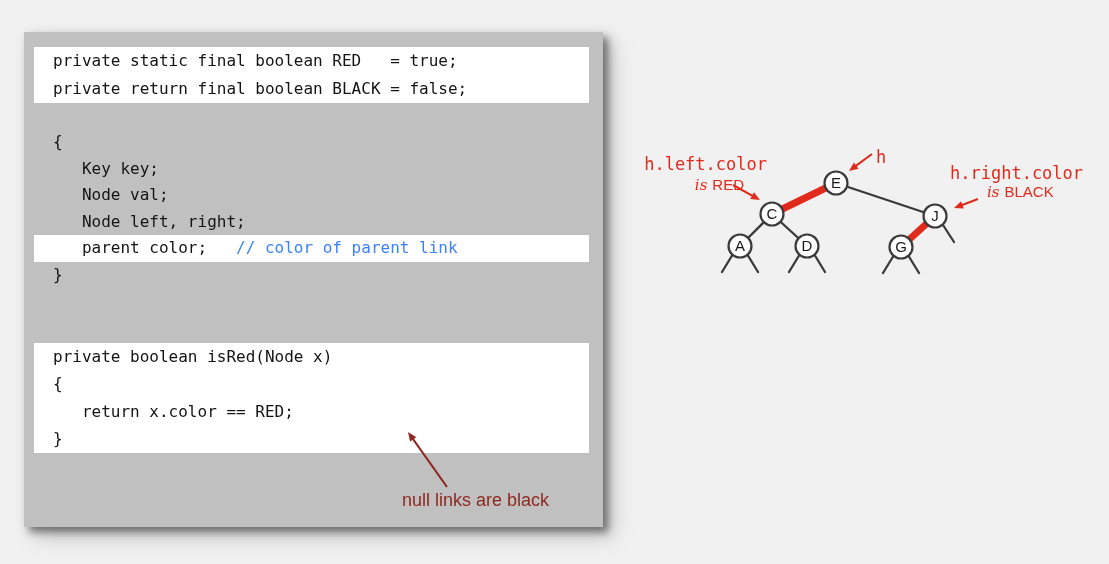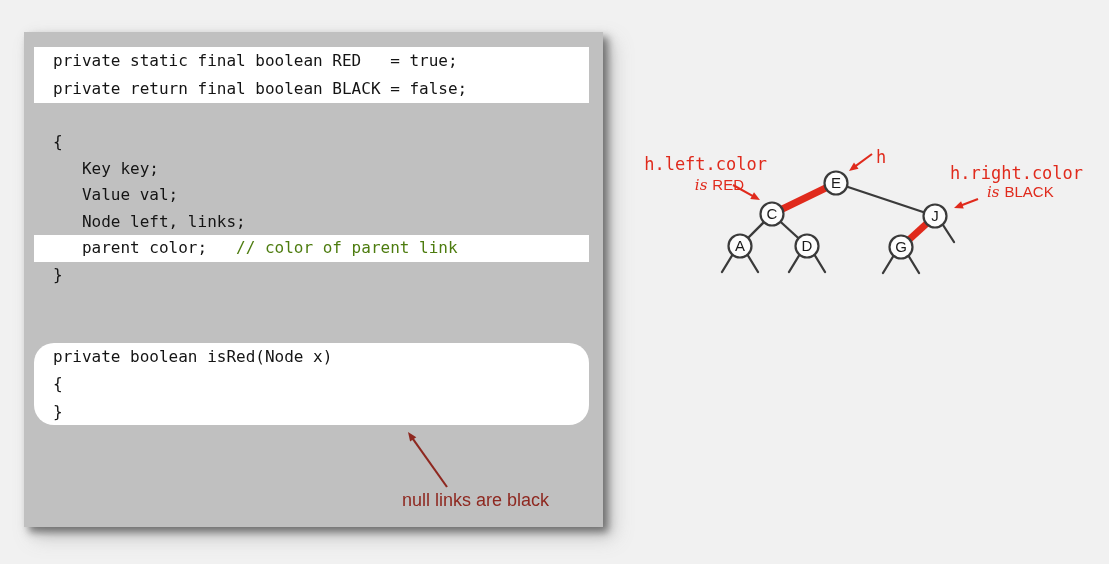--- a/index.html
+++ b/index.html
@@ -13,24 +13,24 @@
     box-shadow: 5px 5px 8px rgba(70,70,70,0.70), 10px 10px 18px rgba(120,120,120,0.35);
   }
   .code-block {
     position:absolute; left:10px; width:555px;
     font-family:"DejaVu Sans Mono", monospace;
     font-size:16px; color:#141414;
   }
   .code-block.white { background:#ffffff; }
   .block-0 { top:15px;  line-height:28px;   }
   .block-1 { top:97px;  line-height:26.6px; }
-  .block-2 { top:311px; line-height:27.4px;border-radius:20px; }
+  .block-2 { top:311px; line-height:27.4px; }
   .code-line { white-space:pre; padding-left:19px; }
   .code-line.hl { background:#ffffff; }
-  .code-comment { color:#4d7c0f; }
+  .code-comment { color:#3b82f6; }
 
   #graphics { position:absolute; left:0; top:0; z-index:5; pointer-events:none; }
   .ann-code  { font-family:"DejaVu Sans Mono", monospace; font-size:17px; }
   .ann-is    { font-family:"DejaVu Serif", serif; font-style:italic; font-size:15px; }
   .ann-rest  { font-family:"Liberation Sans", sans-serif; font-size:15px; }
   .null-ann  { font-family:"Liberation Sans", sans-serif; font-size:18px; }
   .node-label{ font-family:"Liberation Sans", sans-serif; font-size:15px; fill:#1a1a1a; }
 </style>
 </head>
 <body>
@@ -38,28 +38,29 @@
 <div id="page">
 
   <div id="code-panel">
       <div class="code-block block-0 white">
         <div class="code-line"><span class="code-text">private static final boolean RED   = true;</span></div>
         <div class="code-line"><span class="code-text">private return final boolean BLACK = false;</span></div>
       </div>
       <div class="code-block block-1">
         <div class="code-line"><span class="code-text">{</span></div>
         <div class="code-line"><span class="code-text">   Key key;</span></div>
-        <div class="code-line"><span class="code-text">   Value val;</span></div>
-        <div class="code-line"><span class="code-text">   Node left, links;</span></div>
+        <div class="code-line"><span class="code-text">   Node val;</span></div>
+        <div class="code-line"><span class="code-text">   Node left, right;</span></div>
         <div class="code-line hl"><span class="code-text">   parent color;</span><span class="code-comment">   // color of parent link</span></div>
         <div class="code-line"><span class="code-text">}</span></div>
       </div>
       <div class="code-block block-2 white">
         <div class="code-line"><span class="code-text">private boolean isRed(Node x)</span></div>
         <div class="code-line"><span class="code-text">{</span></div>
+        <div class="code-line"><span class="code-text">   return x.color == RED;</span></div>
         <div class="code-line"><span class="code-text">}</span></div>
       </div>
     </div>
 
   <svg id="graphics" width="1109" height="564" viewBox="0 0 1109 564">
 
     <g id="tree-layer">
         <line x1="733" y1="254" x2="722" y2="272" stroke="#3a3a3a" stroke-width="2.3" stroke-linecap="round"></line>
         <line x1="747" y1="254" x2="758" y2="272" stroke="#3a3a3a" stroke-width="2.3" stroke-linecap="round"></line>
         <line x1="800" y1="254" x2="789" y2="272" stroke="#3a3a3a" stroke-width="2.3" stroke-linecap="round"></line>

